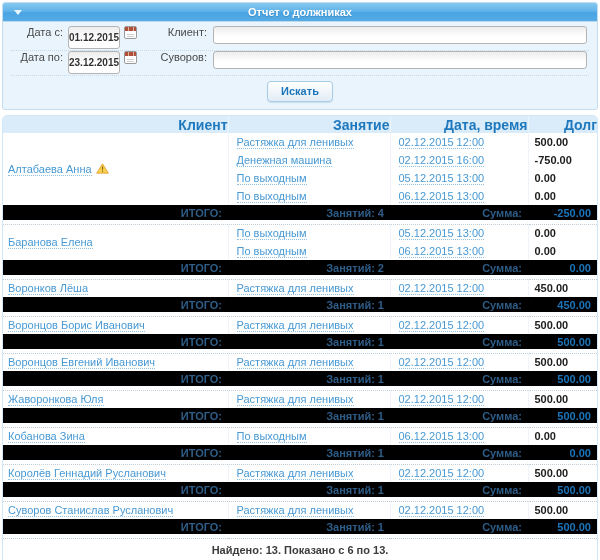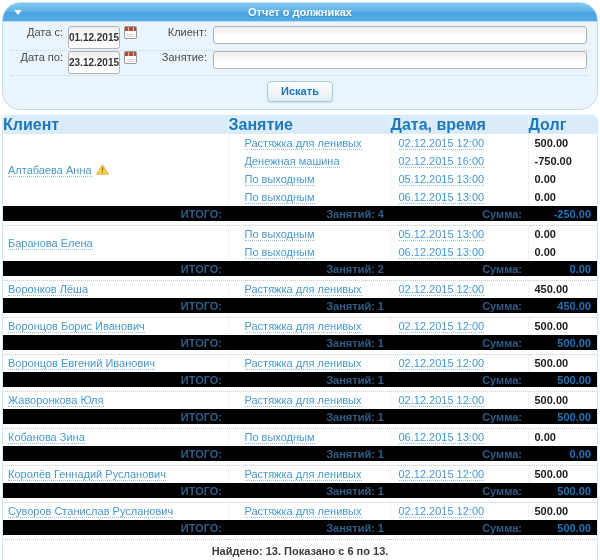--- a/index.html
+++ b/index.html
@@ -1,21 +1,21 @@
 <!DOCTYPE html>
 <html><head>
 <meta charset="utf-8">
 <style>
   * { margin:0; padding:0; box-sizing:border-box; }
   html,body { width:600px; height:560px; background:#fff;
     font-family:"Liberation Sans","DejaVu Sans",sans-serif; font-size:11px; color:#333; }
   .page { width:600px; height:560px; padding:2px 2px 0 2px; background:#fff; overflow:hidden; }
 
   
-  .filter-panel { border:1px solid #c2ddf0; border-radius:18px; background:#e9f4fc; overflow:hidden; }
+  .filter-panel { border:1px solid #c2ddf0; border-radius:3px; background:#e9f4fc; overflow:hidden; }
   .panel-header { height:19px; position:relative;
     background:linear-gradient(#86c9f1 0%, #5fb2e8 46%, #49a4e2 54%, #55abe5 100%);
     border-bottom:1px solid #bcd9ee; display:flex; align-items:center; justify-content:center; }
   .panel-title { color:#fff; font-weight:bold; font-size:11px; text-shadow:0 1px 1px rgba(0,60,110,.25); }
   .collapse-arrow { position:absolute; left:11px; top:7px; width:0; height:0; cursor:pointer;
     border-left:4px solid transparent; border-right:4px solid transparent; border-top:5px solid #e9f6ff; }
   .panel-body { padding:4px 6px 2px 6px; }
   .form-row { display:flex; align-items:flex-start; height:25px; margin:0 2px;
     border-bottom:1px dotted #c6d9e8; }
   .form-label { color:#4a4a4a; }
@@ -34,28 +34,28 @@
     border:1px solid #b4b4b4; border-radius:3px; background:linear-gradient(#ededed,#fff 60%); }
   .button-row { height:31px; display:flex; align-items:center; justify-content:center; }
   .search-button { font-weight:bold; font-size:11px; color:#1b75bb; cursor:pointer;
     padding:3px 13px 4px 13px; border:1px solid #a9cce6; border-radius:4px;
     background:linear-gradient(#ffffff,#e2ecf5); box-shadow:0 1px 1px rgba(120,160,190,.25); }
 
   
   .table-panel { margin-top:5px; border:1px solid #d3e8f7; border-radius:5px; background:#fff; overflow:hidden; }
   table { width:100%; border-collapse:collapse; table-layout:fixed; }
   col.c-client { width:225px; } col.c-activity { width:162px; } col.c-date { width:138px; } col.c-debt { width:auto; }
-  thead th { height:17px; background:#daecf9; color:#1e78be; font-size:16px; font-weight:bold;
-    text-align:left; border-left:1px solid #e9f4fb; }
+  thead th { height:17px; background:#daecf9; color:#1e78be; font-size:14px; font-weight:bold;
+    text-align:right; border-left:1px solid #e9f4fb; }
   thead th:first-child { border-left:none; }
   td { font-size:11px; vertical-align:middle; }
   .data-row td { height:18px; background:#fff; }
   .client-cell { padding-left:5px;margin-top:43px; }
   .activity-cell, .date-cell, .debt-cell { border-left:1px solid #eef4f9; }
-  .activity-cell { padding-left:16px; }
+  .activity-cell { padding-left:8px; }
   .date-cell { padding-left:8px; }
   .debt-cell { padding-left:6px; font-weight:bold; color:#1c1c1c; }
   a.cell-link { color:#4899d4; text-decoration:none; border-bottom:1px dotted #8fbfe2; cursor:pointer; }
   .warning-wrap { margin-left:4px; vertical-align:-1px; display:inline-block; }
   .total-row td { height:15px; background:#000000; font-weight:bold; color:#2e5d88; text-align:right; padding-right:6px; }
   .total-row td.total-sum { color:#1b75bb; }
   .sep-row td { height:4px; background:#fcfeff; border-bottom:1px dotted #c2ccd5; }
   .results-footer { text-align:center; font-weight:bold; color:#3c3c3c; padding:5px 0 4px 0; background:#fff; }
   .panel-bottom-strip { height:5px; background:#d7ebf9; }
 </style>
@@ -74,21 +74,21 @@
         <span class="form-label lbl-date">Дата с:</span>
         <input class="date-input" type="text" value="01.12.2015" style="">
         <span class="cal-icon"></span>
         <span class="form-label lbl-wide">Клиент:</span>
         <input class="text-input" type="text" value="" style="">
       </div>
       <div class="form-row">
         <span class="form-label lbl-date">Дата по:</span>
         <input class="date-input" type="text" value="23.12.2015" style="">
         <span class="cal-icon"></span>
-        <span class="form-label lbl-wide">Занятие:</span>
+        <span class="form-label lbl-wide">Суворов:</span>
         <input class="text-input" type="text" value="" style="">
       </div>
       <div class="button-row">
         <button class="search-button">Искать</button>
       </div>
     </div>
   </section>
 
   <section class="table-panel">
     <table>

